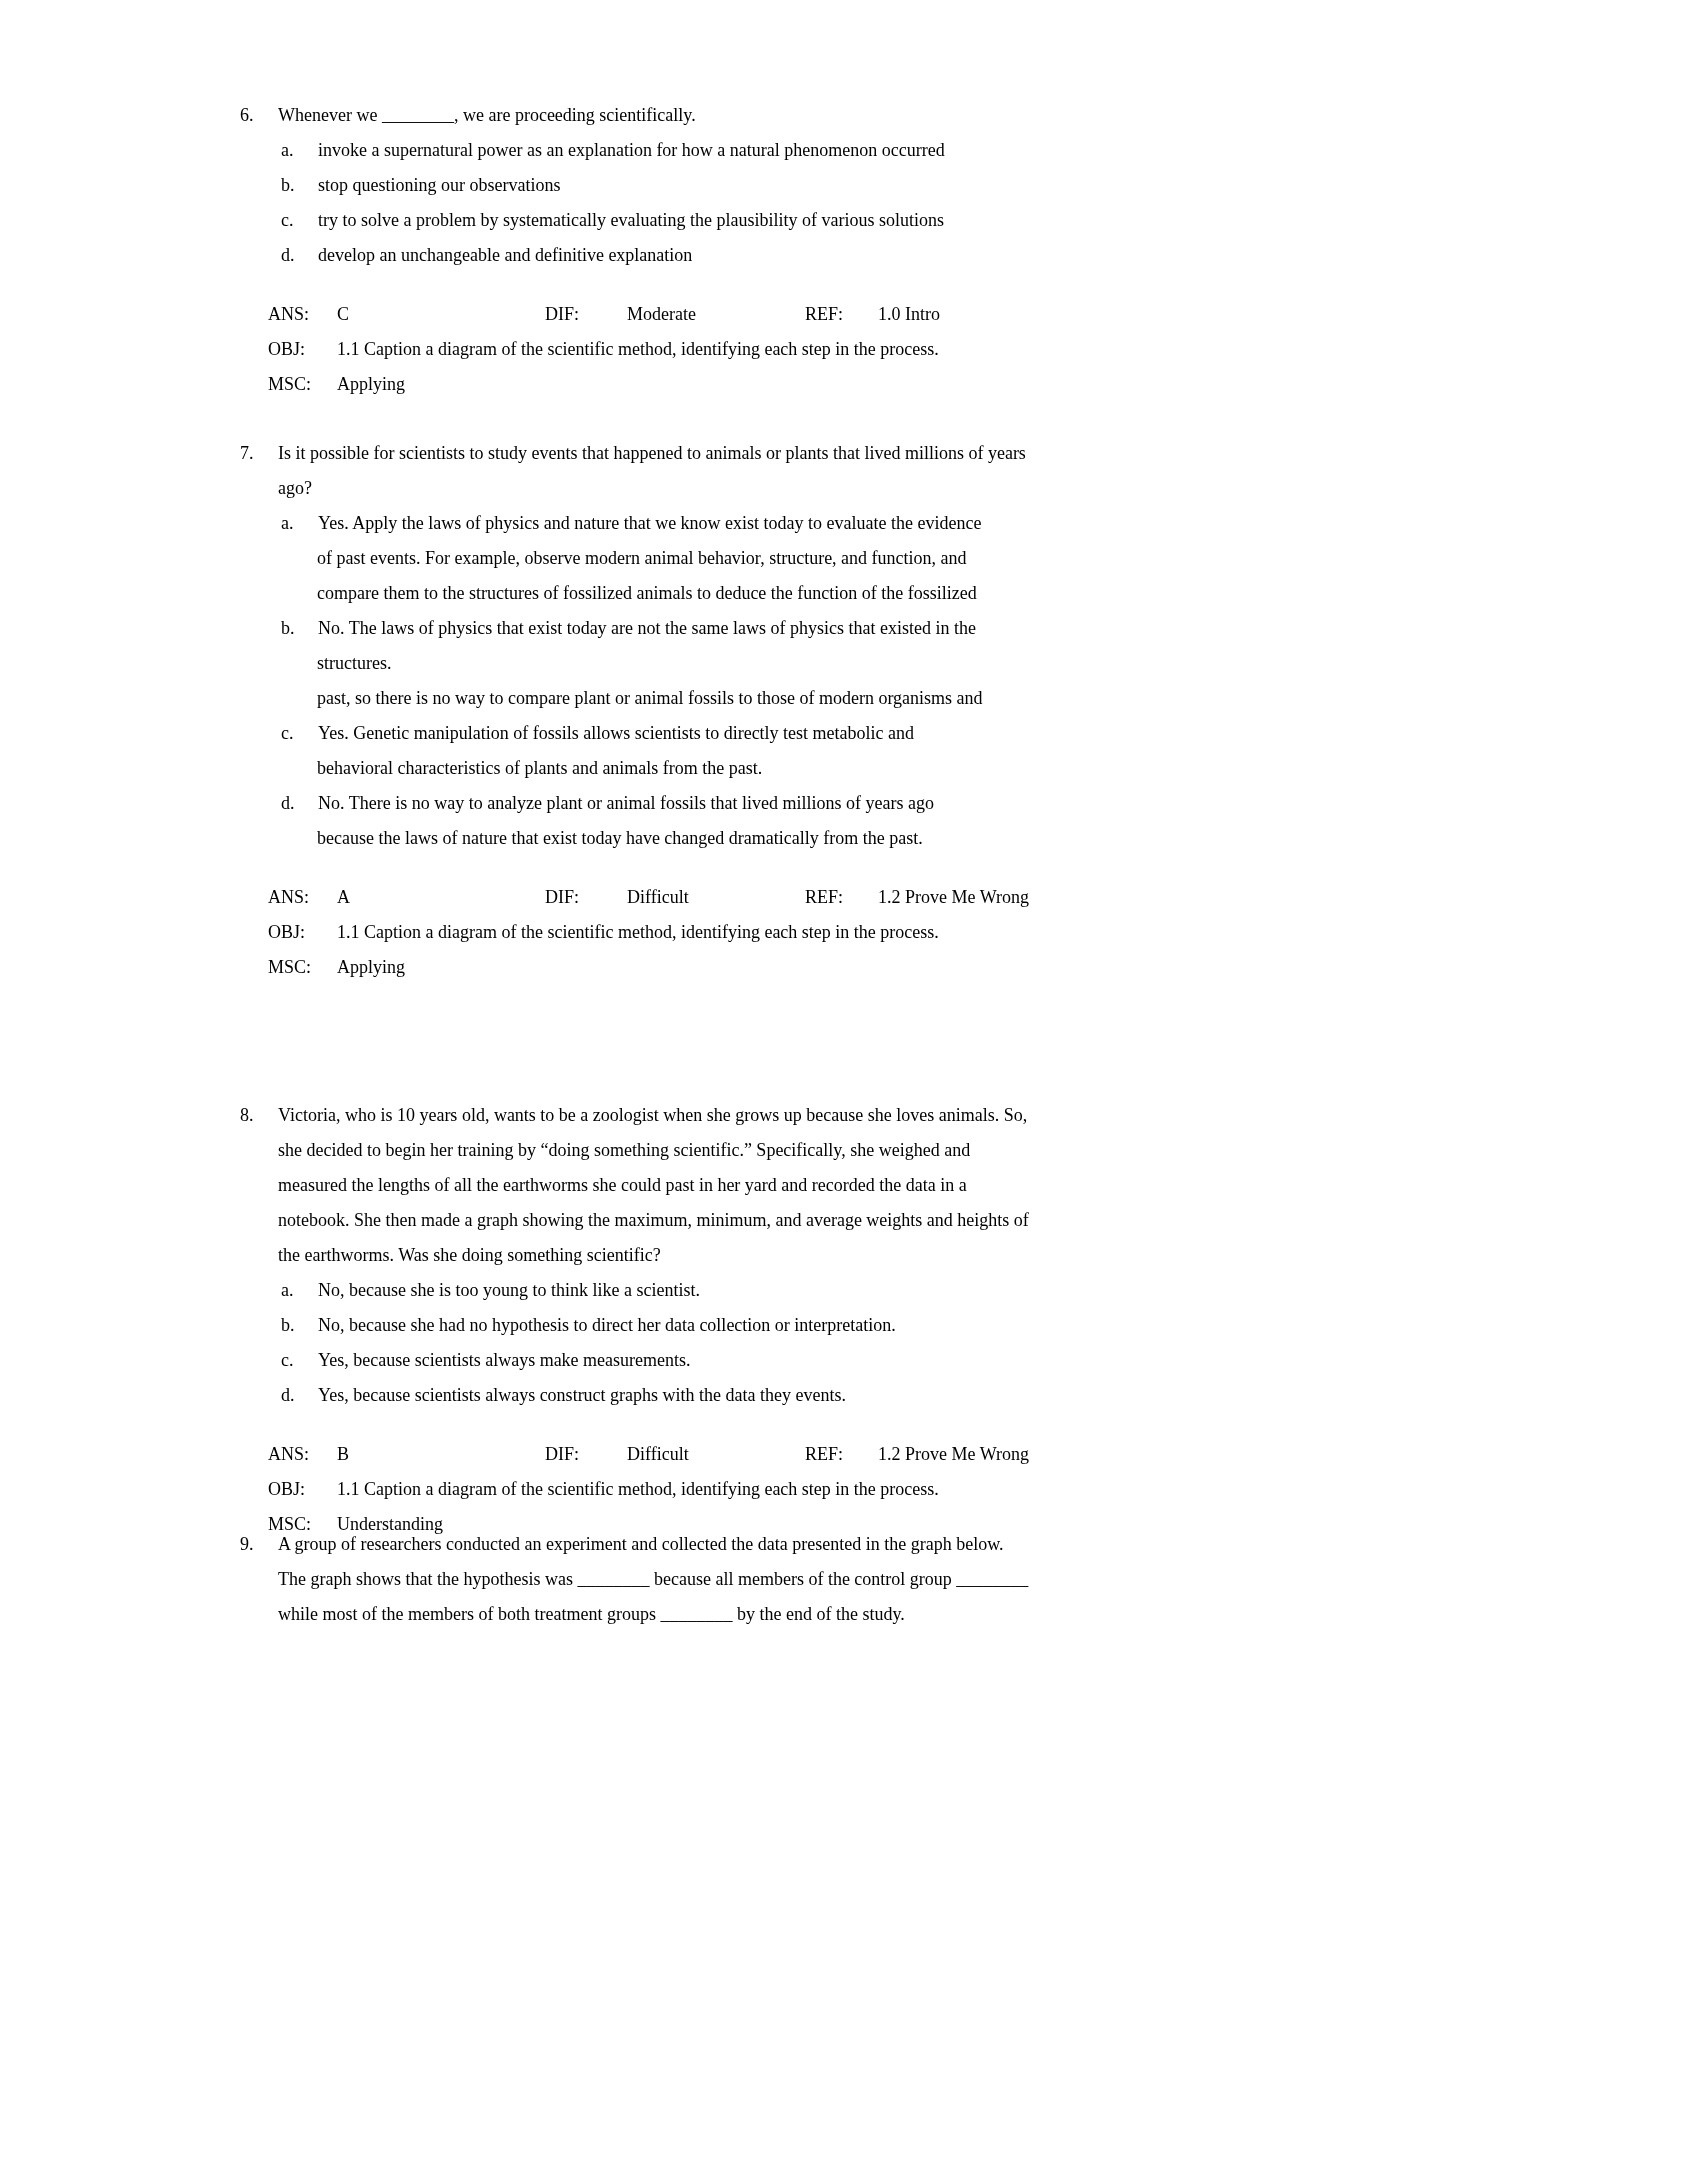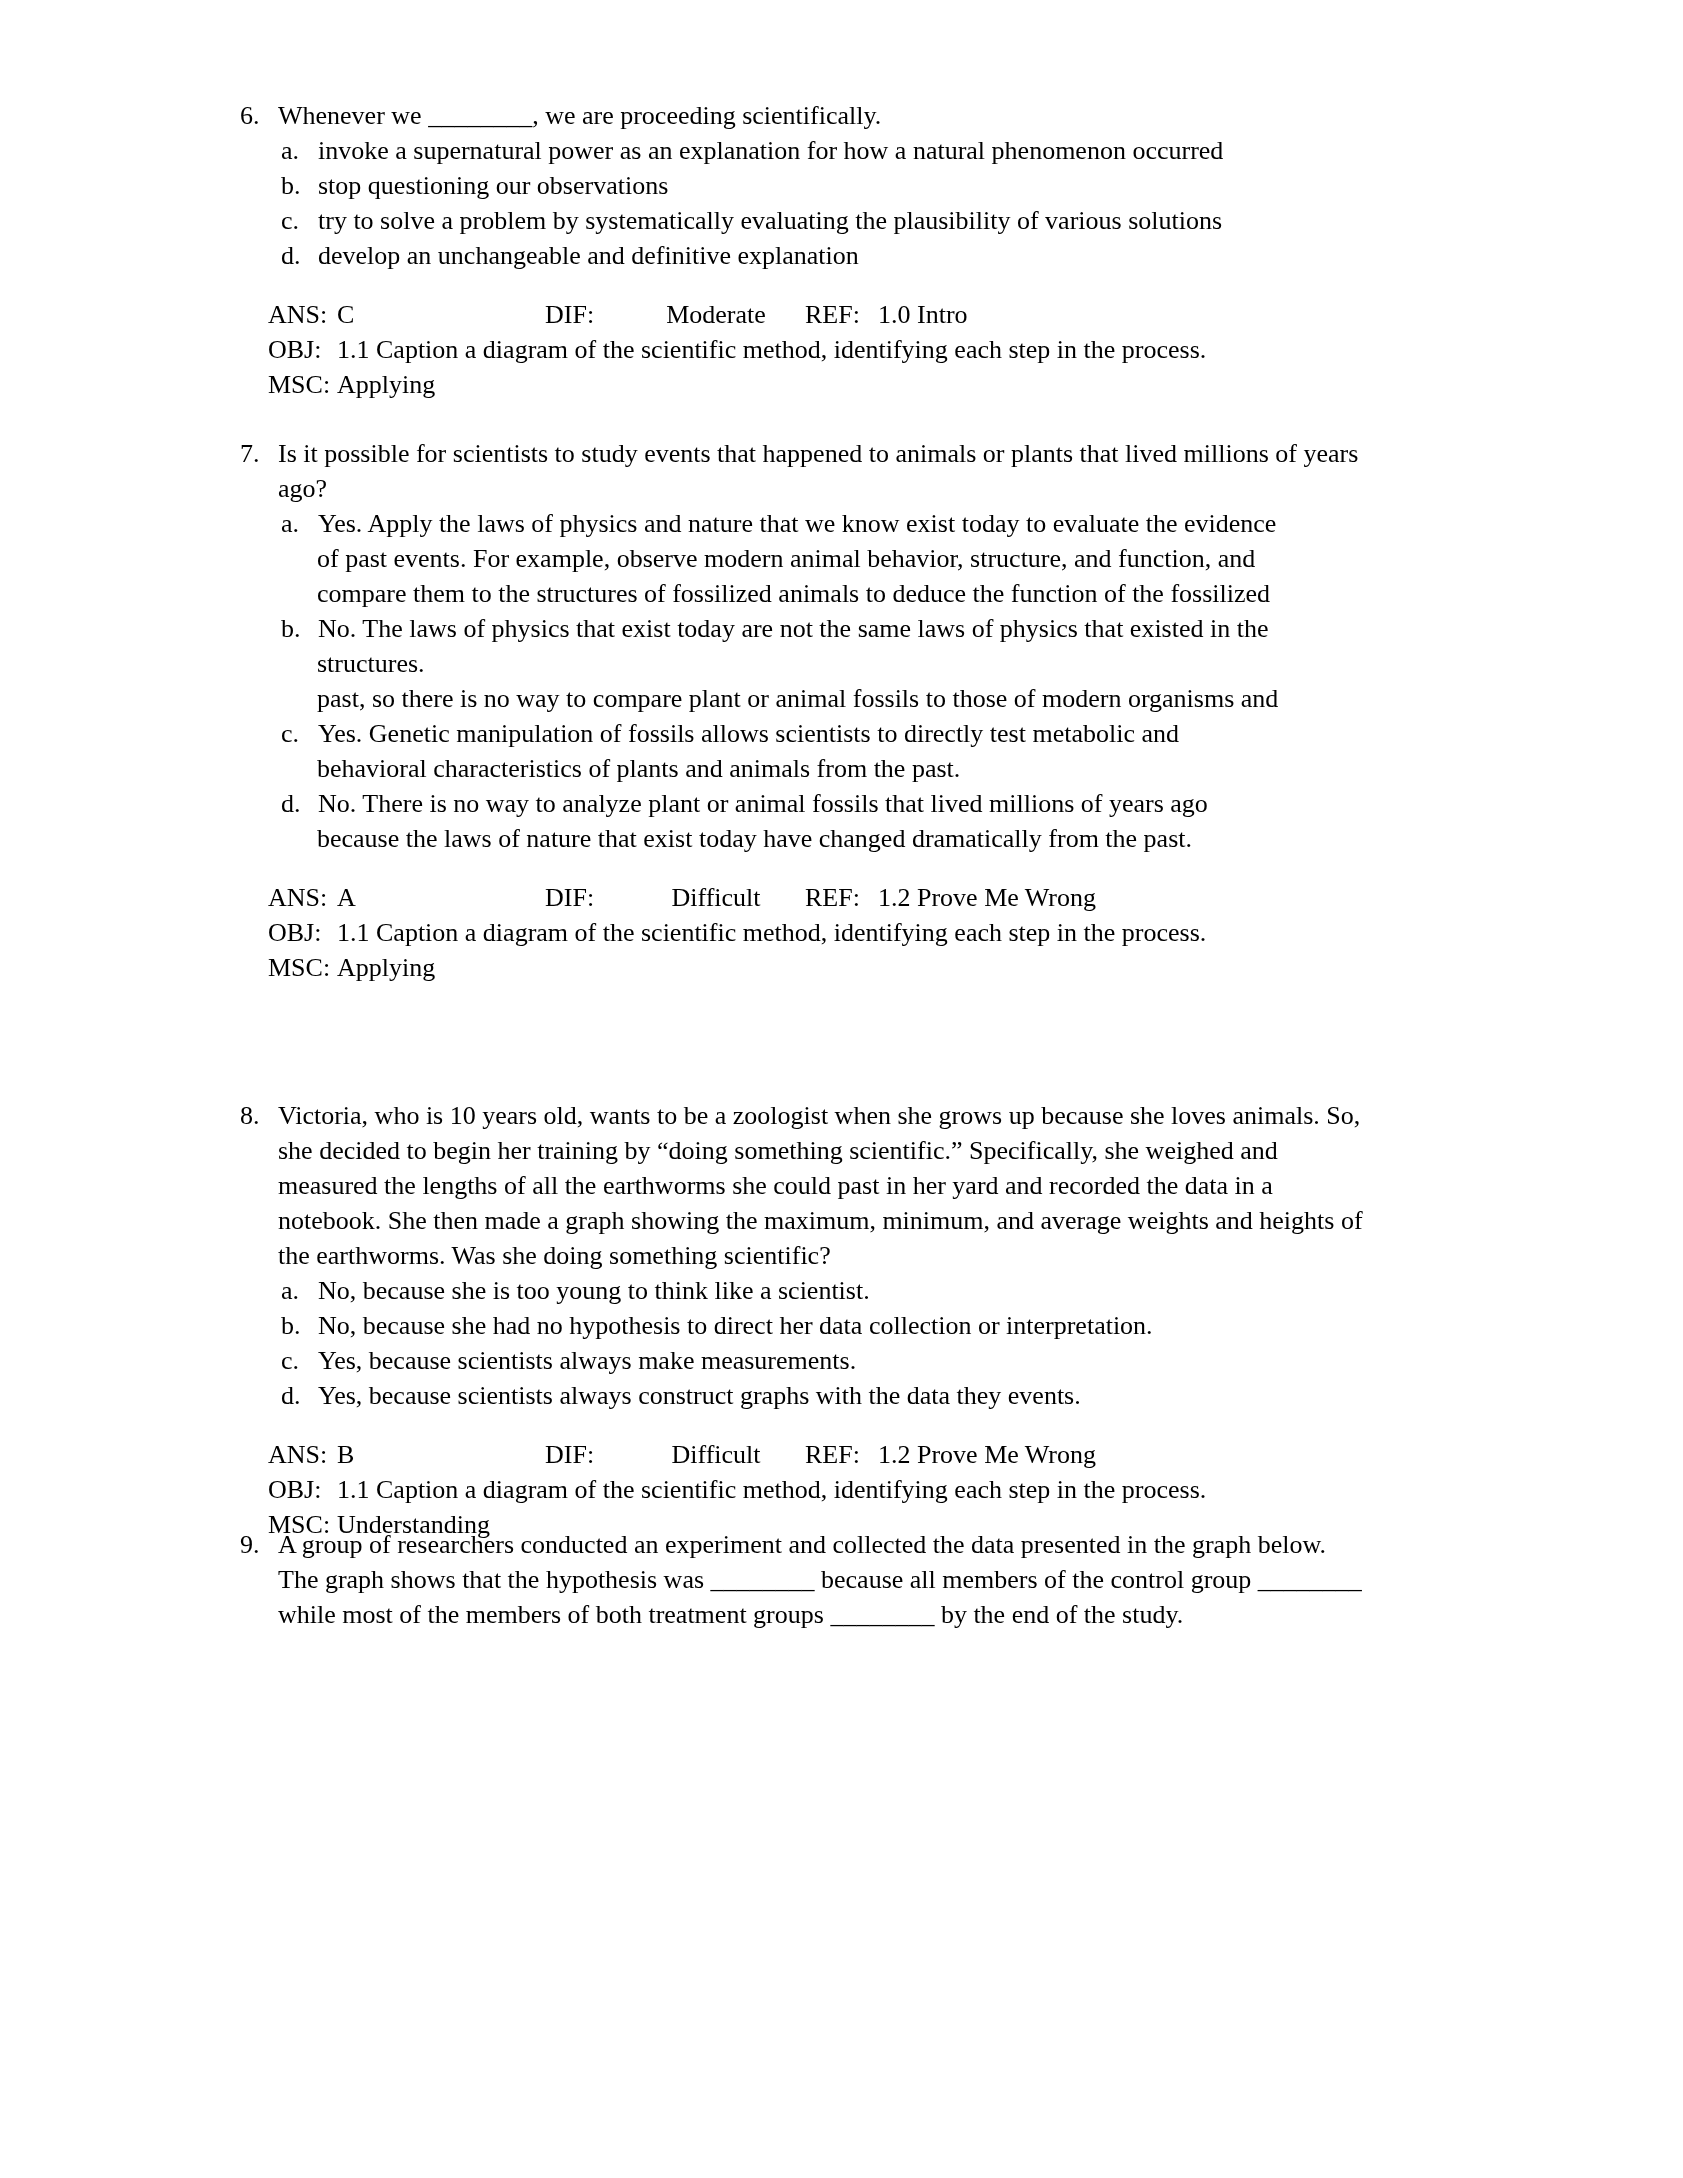--- a/index.html
+++ b/index.html
@@ -1,36 +1,36 @@
 <!DOCTYPE html>
 <html><head>
 <meta charset="utf-8">
 <style>
   html,body{margin:0;padding:0;background:#e8e8e8;}
   .page{
     position:relative;
     width:1683px;height:2178px;
     background:#ffffff;
     font-family:"Liberation Serif","DejaVu Serif",serif;
-    font-size:26px;line-height:35px;color:#000000;
+    font-size:18px;line-height:35px;color:#000000;
     overflow:hidden;
   }
   .q{position:absolute;left:240px;width:1327px;}
   .line{white-space:pre;height:35px;}
   .qnum{display:inline-block;width:38px;}
   .qtext-cont{padding-left:38px;}
   .opt-first{padding-left:41px;}
   .optletter{display:inline-block;width:37px;}
   .opt-cont{padding-left:77px;}
   .meta{padding-left:28px;}
   .meta-gap{margin-top:24px;}
   .mlabel{display:inline-block;width:69px;}
   .ans-val{display:inline-block;width:208px;}
   .dif-label{display:inline-block;width:82px;}
-  .dif-val{display:inline-block;width:178px;text-align:center;}
+  .dif-val{display:inline-block;width:178px;}
   .ref-label{display:inline-block;width:73px;}
 </style>
 </head>
 <body>
 
 <div class="page" id="doc" style="background: rgb(255, 255, 255); color: rgb(0, 0, 0);">
     <section class="q" style="top: 98px;">
       <div class="line"><span class="qnum">6.</span><span>Whenever we ________, we are proceeding scientifically.</span></div>
       <div class="line opt-first"><span class="optletter">a.</span><span>invoke a supernatural power as an explanation for how a natural phenomenon occurred</span></div>
       <div class="line opt-first"><span class="optletter">b.</span><span>stop questioning our observations</span></div>

